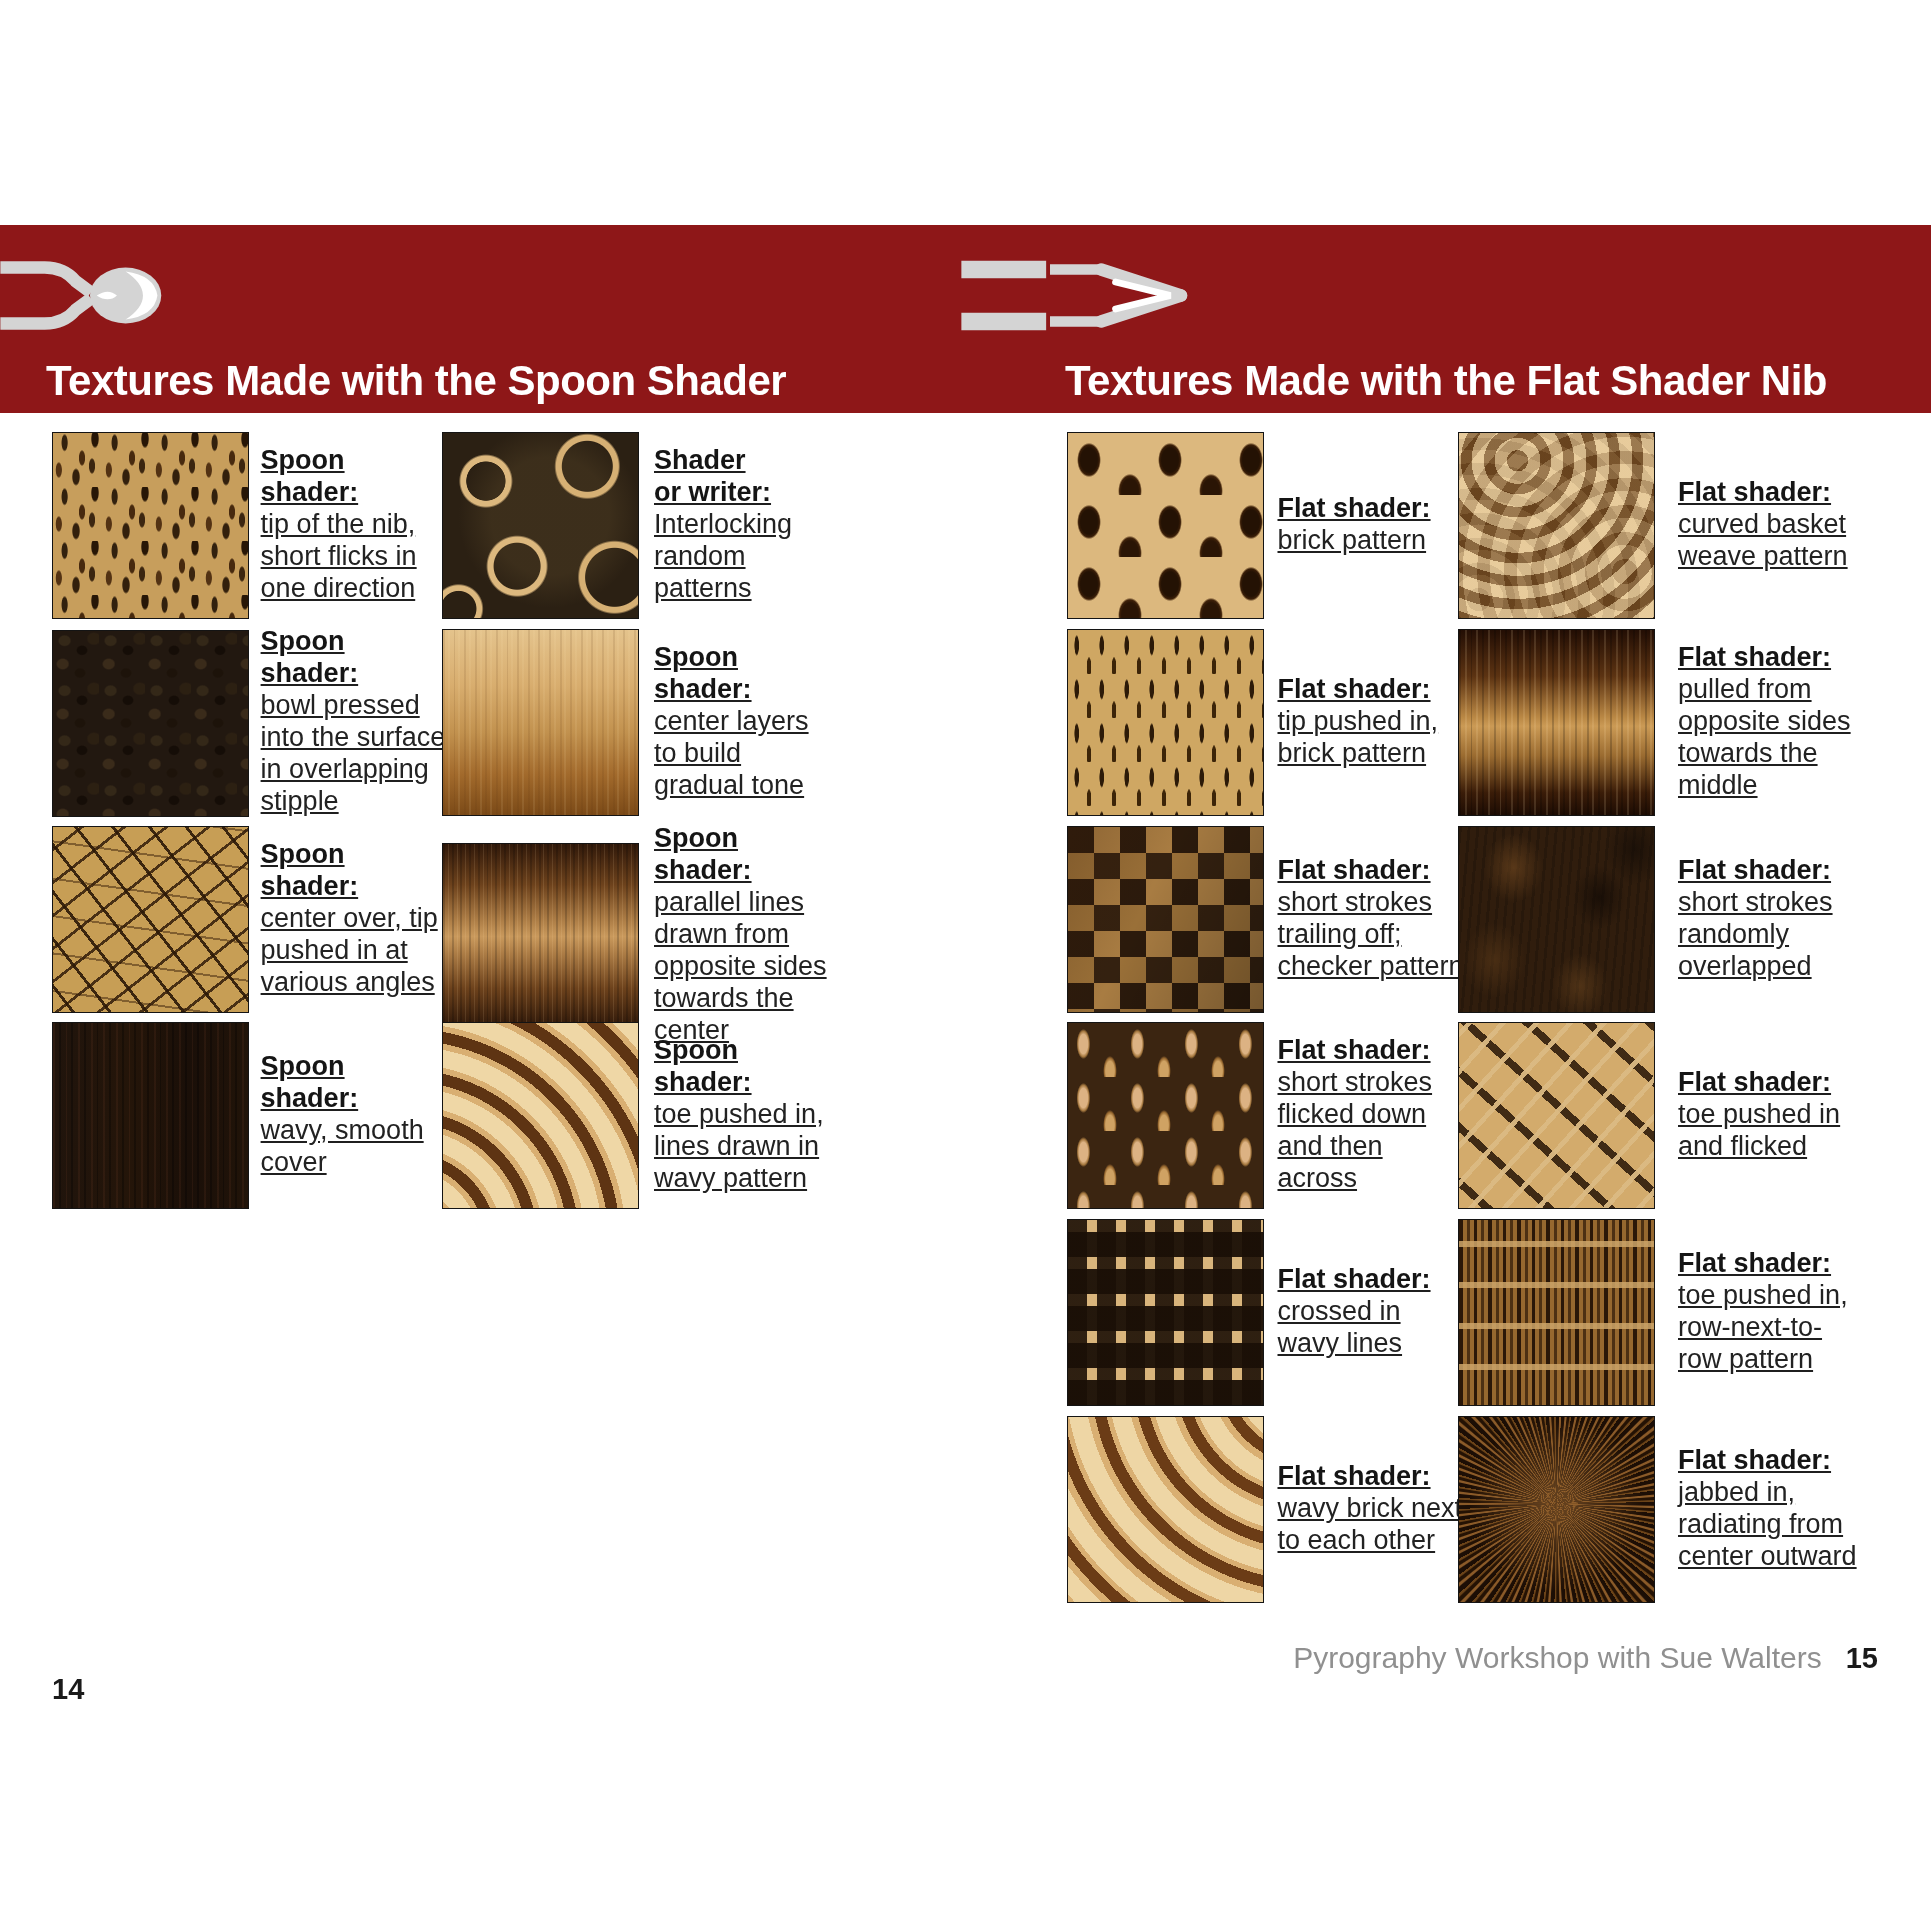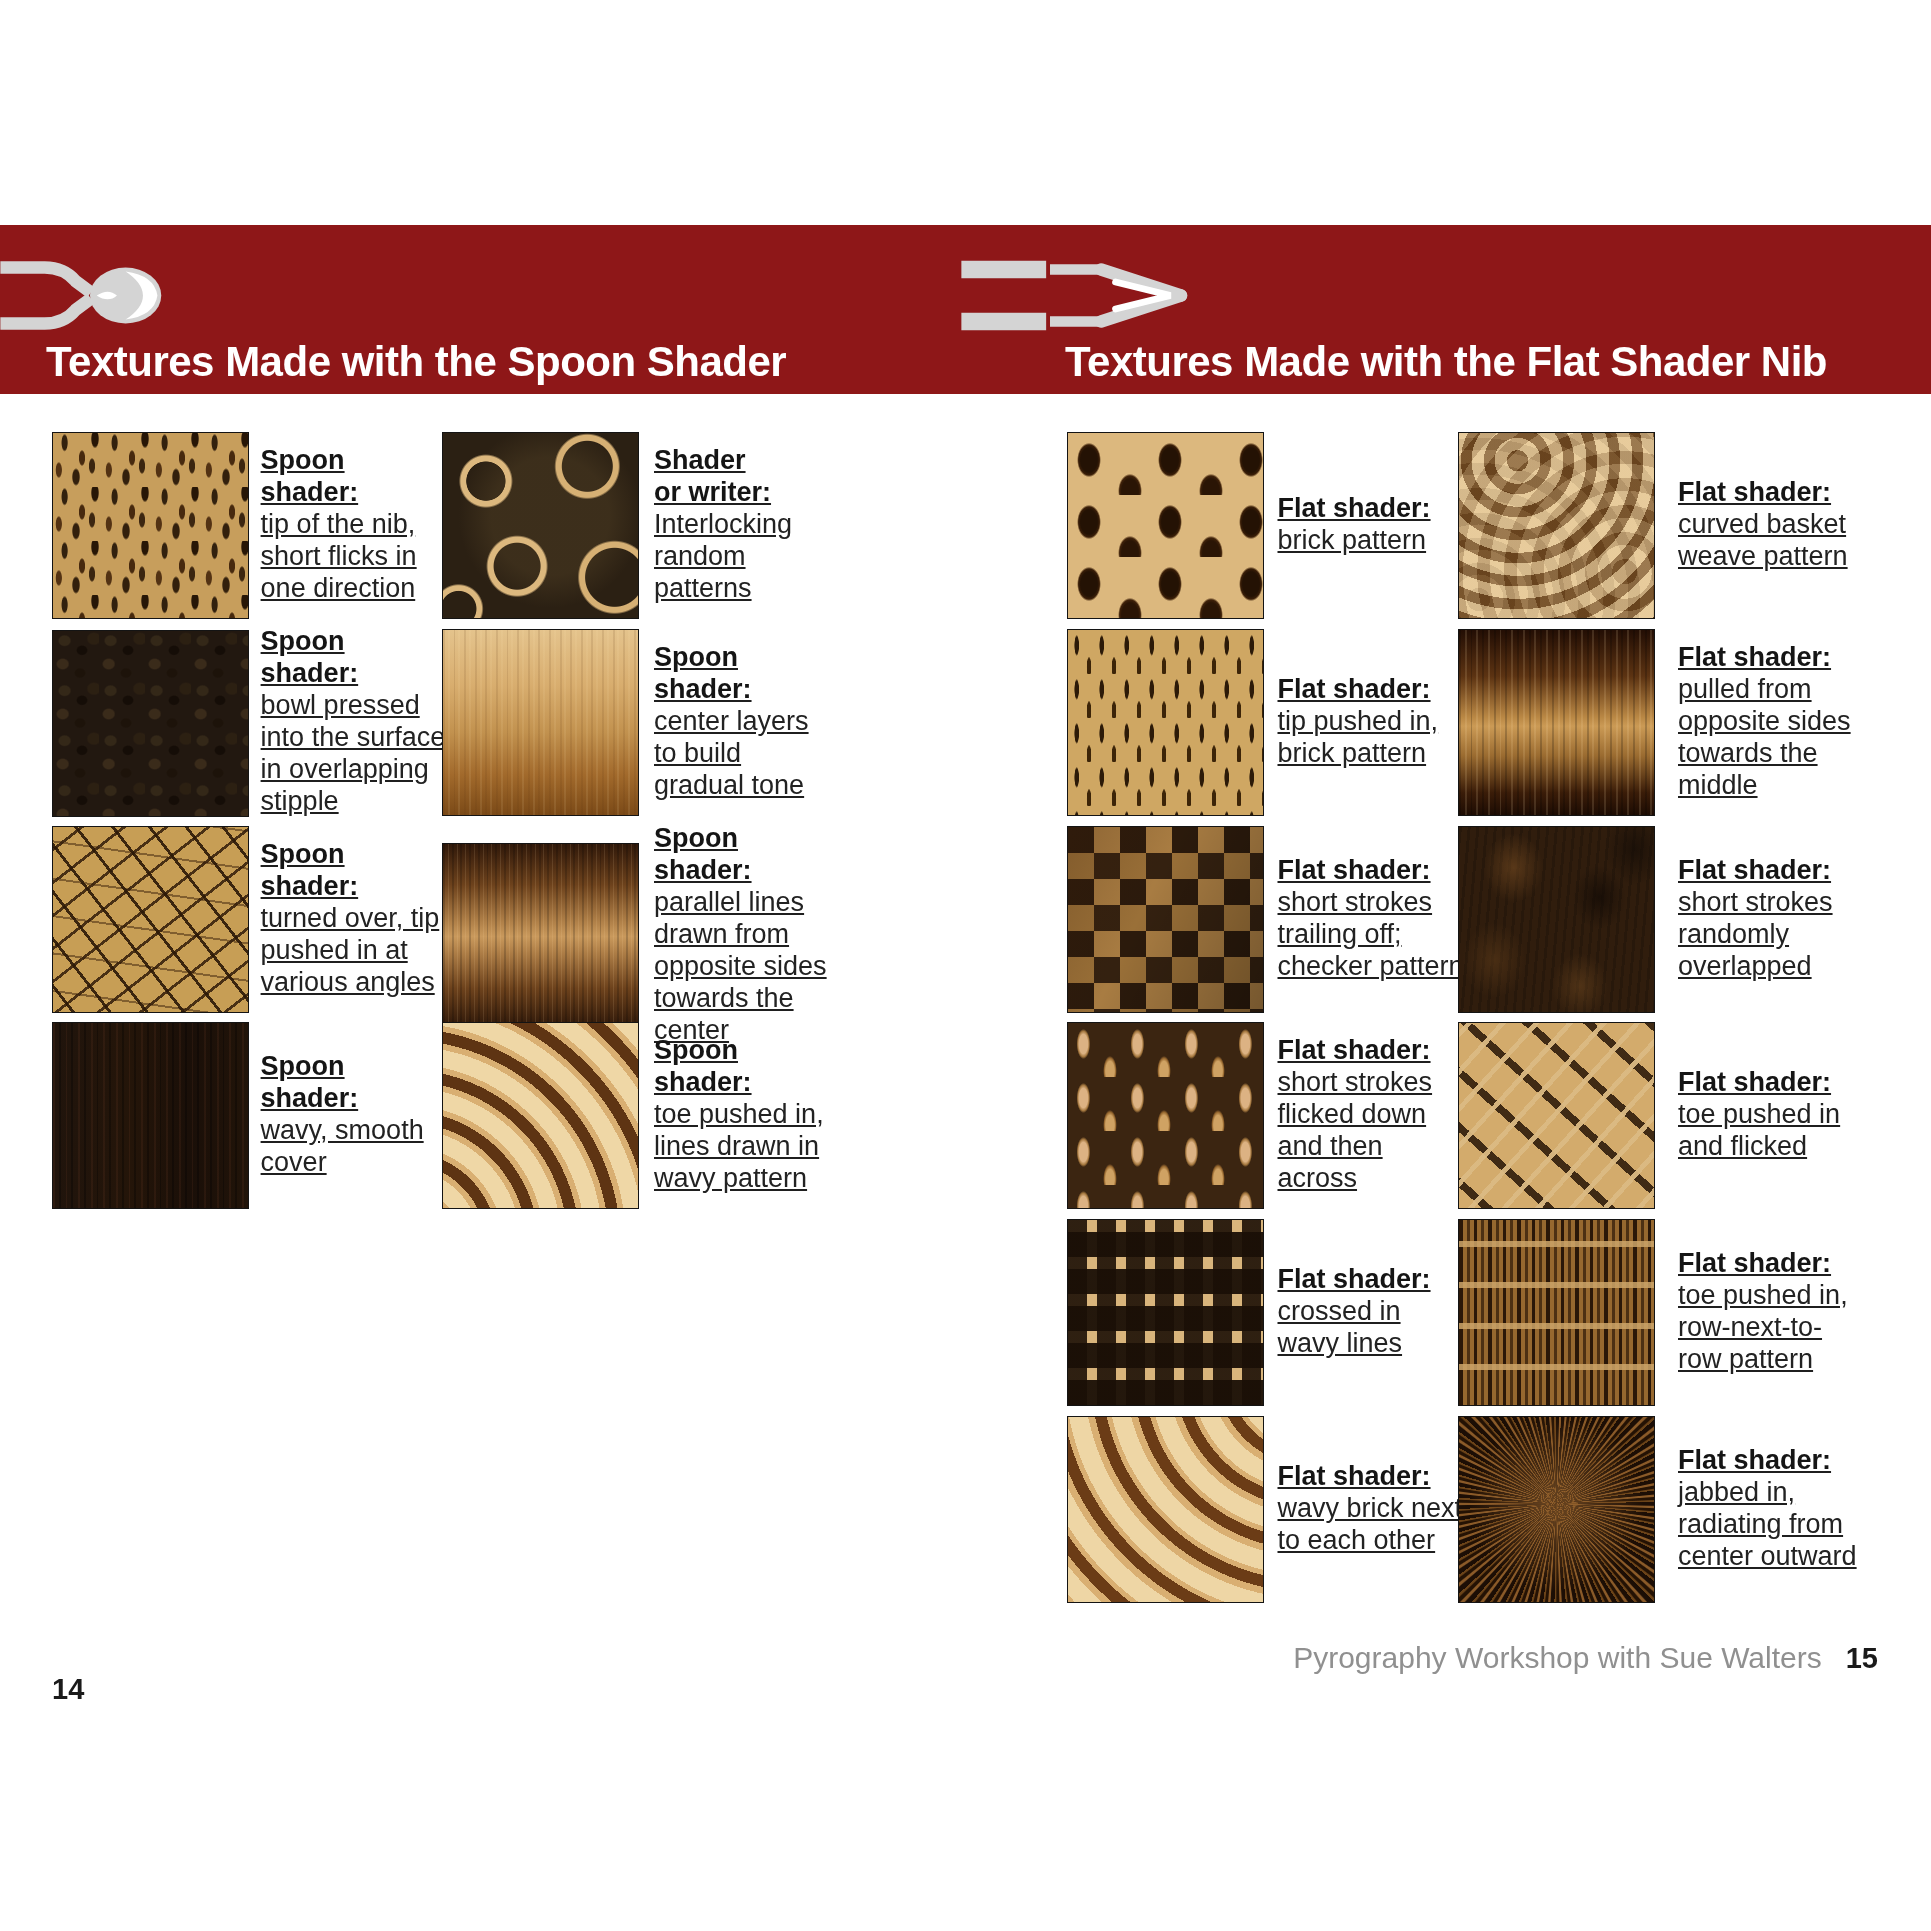--- a/index.html
+++ b/index.html
@@ -1,21 +1,21 @@
 <!DOCTYPE html>
 <html><head>
 <meta charset="utf-8">
 <style>
   html,body{margin:0;padding:0;}
   body{
     width:1931px;height:1931px;position:relative;background:#ffffff;
     font-family:"Liberation Sans", sans-serif;color:#1f1f1f;overflow:hidden;
   }
   
-  .banner{position:absolute;left:0;top:225px;width:1931px;height:169px;background:#8E1718;}
+  .banner{position:absolute;left:0;top:225px;width:1931px;height:188px;background:#8E1718;}
   .banner-title{position:absolute;bottom:7.7px;color:#ffffff;font-weight:bold;
     font-size:42px;letter-spacing:-0.5px;white-space:nowrap;}
   .banner-title.lt{left:46px;}
   .banner-title.rt{left:1065px;}
   .nib{position:absolute;top:31px;height:79px;}
   .nib.spoon{left:0;width:205px;}
   .nib.flat{left:961px;width:257px;}
   
   .cell{position:absolute;display:flex;align-items:center;text-decoration:underline;}
   .cell.g12{gap:11.6px;} .cell.g20{gap:15px;} .cell.g14{gap:13.5px;} .cell.g24{gap:23px;}
@@ -152,21 +152,21 @@
         <span class="desc">bowl pressed
 into the surface
 in overlapping
 stipple</span>
       </div>
   </div>
   <div class="cell g12" style="left:52px;top:826px">
     <div class="swatch t-cross"></div>
     <div class="caption">
         <span class="lbl">Spoon shader:</span>
-        <span class="desc">turned over, tip
+        <span class="desc">center over, tip
 pushed in at
 various angles</span>
       </div>
   </div>
   <div class="cell g12" style="left:52px;top:1022px">
     <div class="swatch t-dark"></div>
     <div class="caption">
         <span class="lbl">Spoon shader:</span>
         <span class="desc">wavy, smooth
 cover</span>

